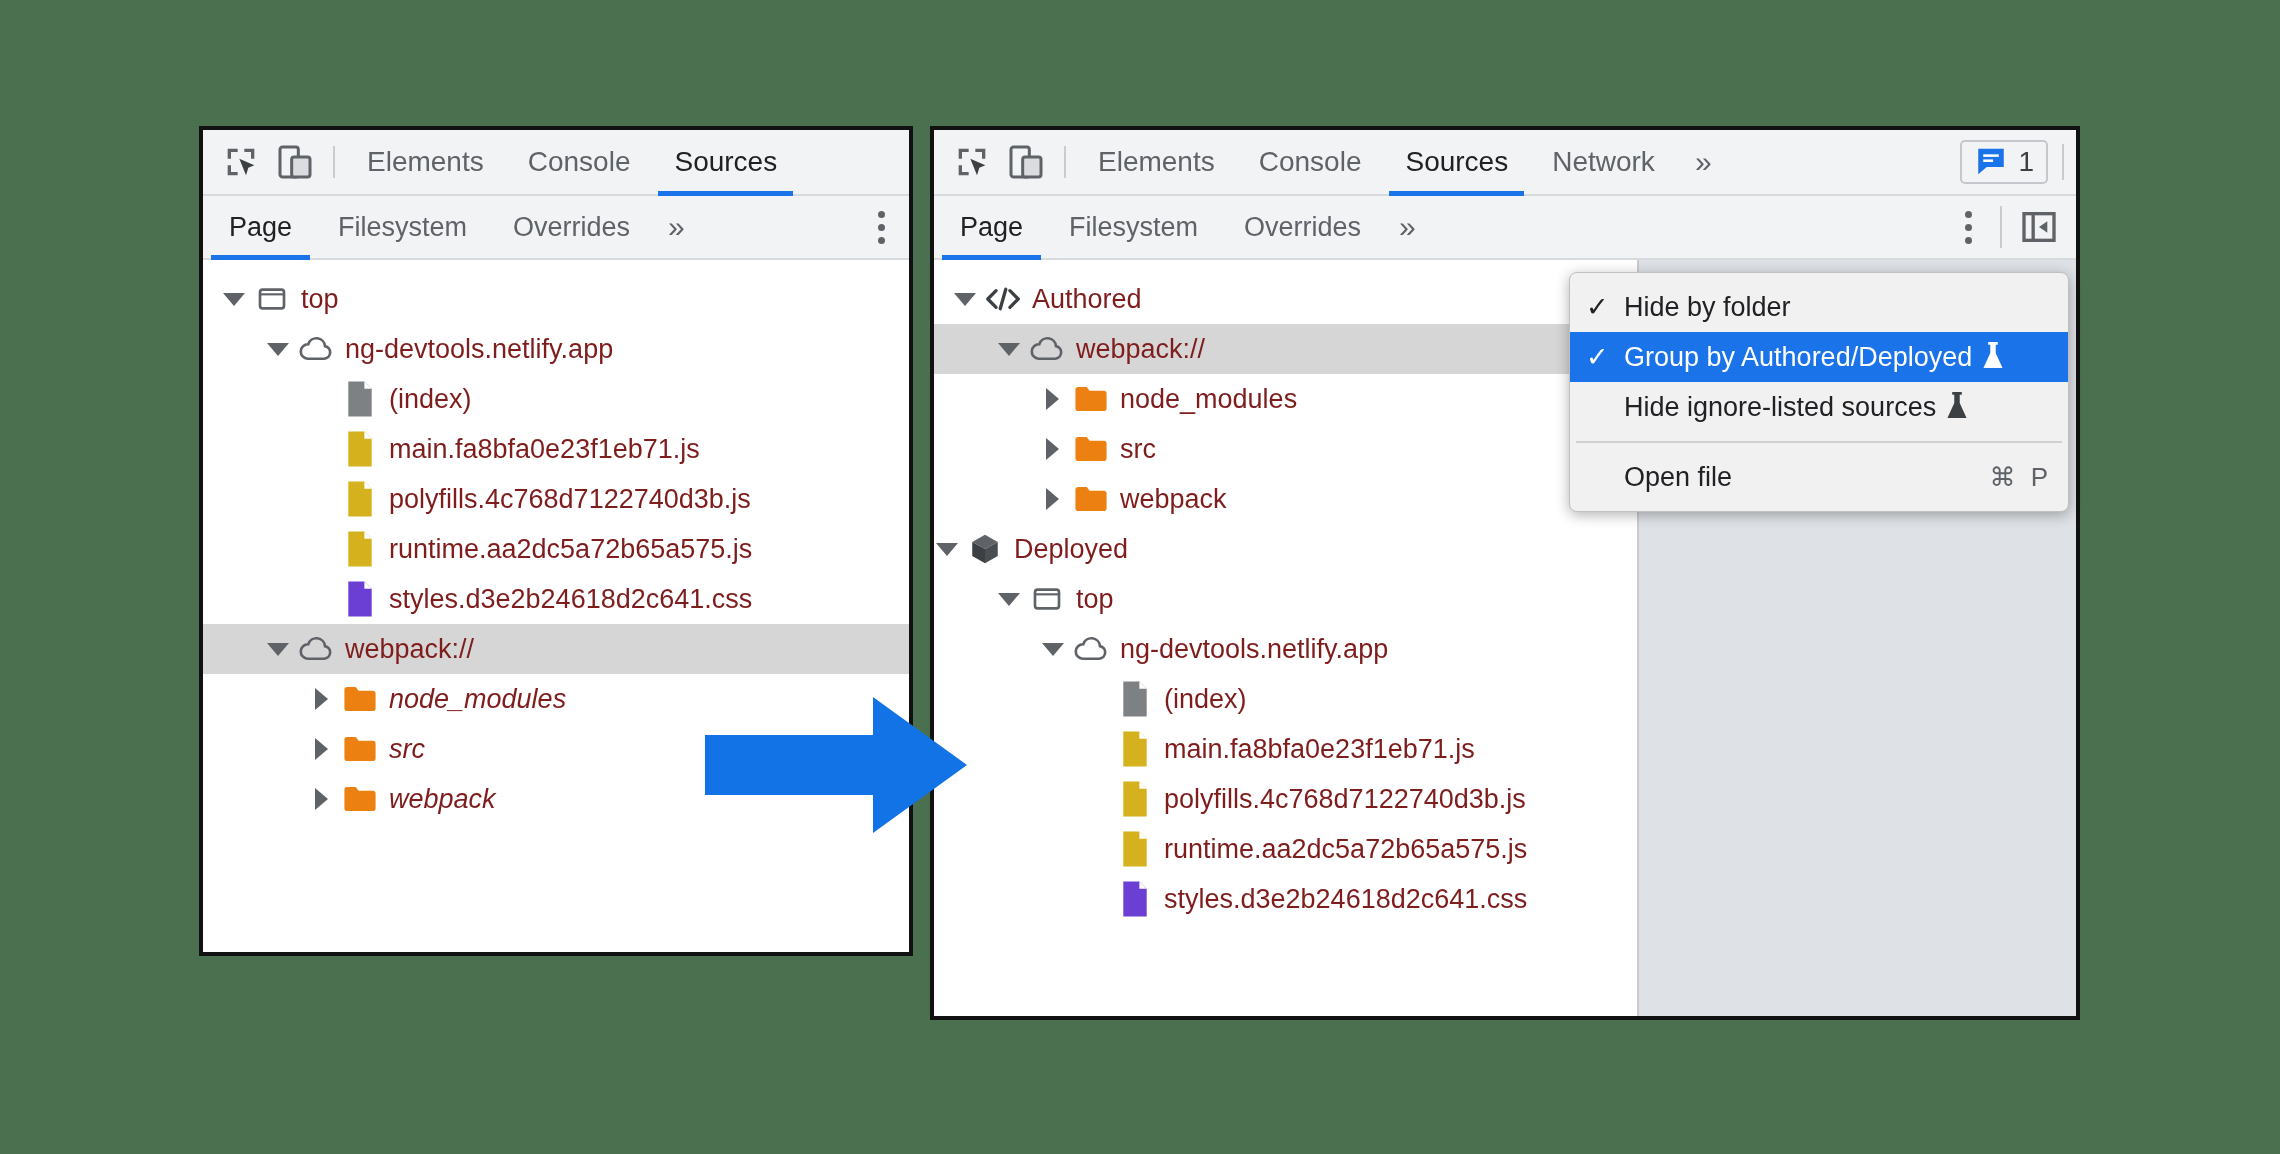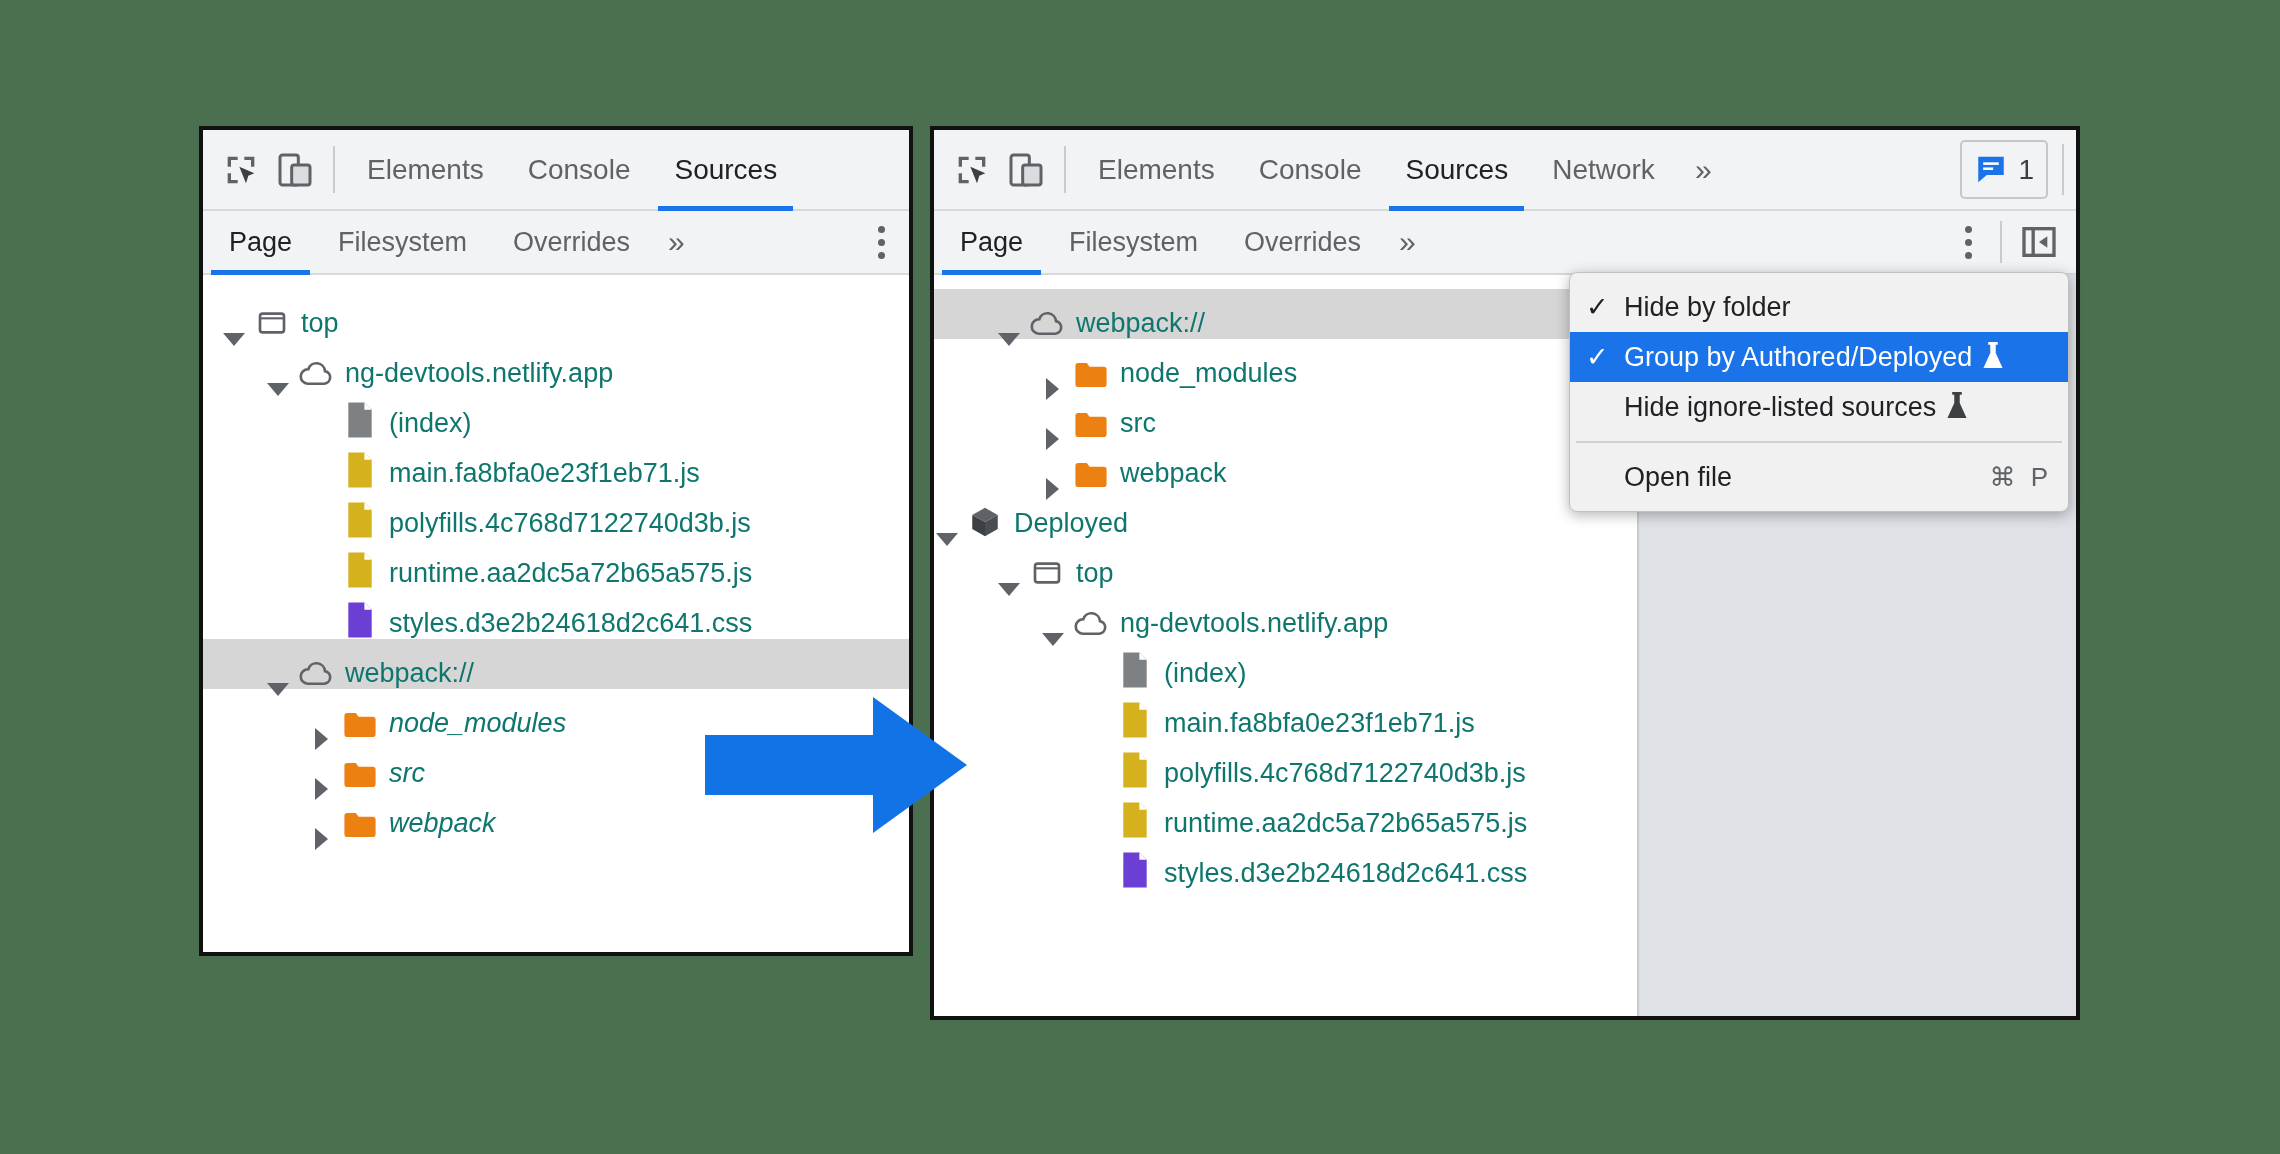--- a/index.html
+++ b/index.html
@@ -19,21 +19,21 @@
     overflow: hidden;
     display: flex;
     flex-direction: column;
   }
   .panel-left  { left: 199px; top: 126px; width: 714px; height: 830px; }
   .panel-right { left: 930px; top: 126px; width: 1150px; height: 894px; }
 
   
   .tabbar {
     display: flex; align-items: stretch;
-    height: 81px;
+    height: 66px;
     background: #f1f3f4;
     border-bottom: 2px solid #d6dadd;
     flex: 0 0 auto;
     position: relative;
   }
   .tool-icons { display: flex; align-items: center; padding: 0 6px 0 18px; gap: 14px; }
   .tool-ico { width: 40px; height: 40px; display: block; }
   .vdiv { width: 2px; background: #c8ccd0; margin: 16px 10px 16px 12px; }
   .tabs { display: flex; align-items: stretch; }
   .tab {
@@ -86,24 +86,24 @@
   }
   .kebab i { width: 7px; height: 7px; border-radius: 50%; background: #5f6368; display:block; }
   .subbar-rdiv { width: 2px; background: #c8ccd0; margin: 10px 0 10px 4px; }
   .collapse-btn { width: 74px; display: flex; align-items: center; justify-content: center; }
 
   
   .body { flex: 1 1 auto; display: flex; min-height: 0; background: #ffffff; }
   .tree { flex: 1 1 auto; padding-top: 14px; overflow: hidden; background:#fff; }
 
   .row {
-    display: flex; align-items: flex-end;
+    display: flex; align-items: center;
     height: 50px;
     font-size: 27px;
-    color: #0f766e;
+    color: #7f1d1d;
     white-space: nowrap;
   }
   .row.sel { background: #d6d6d6; }
   .arrow {
     width: 26px; flex: 0 0 26px;
     font-size: 0; position: relative; margin-right: 6px;
   }
   .arrow.down::before {
     content: ""; position: absolute; left: 2px; top: 50%;
     margin-top: -6px;
@@ -377,20 +377,31 @@
         <svg width="40" height="40" viewBox="0 0 24 24">
             <rect x="3" y="4" width="18" height="16" fill="none" stroke="#5f6368" stroke-width="2"></rect>
             <line x1="8.5" y1="4" x2="8.5" y2="20" stroke="#5f6368" stroke-width="2"></line>
             <path d="M17 8.5 L12 12 L17 15.5 Z" fill="#5f6368"></path>
           </svg>
       </div>
     </div>
 
     <div class="body">
       <div class="tree" id="right-tree">
+          <div class="row" style="padding-left: 18px;">
+            <span class="arrow down"></span>
+            <span class="ico">
+              <svg width="36" height="30" viewBox="0 0 26 20">
+                <path d="M8 4 L2 10 L8 16" fill="none" stroke="#3c4043" stroke-width="2.4" stroke-linecap="round" stroke-linejoin="round"></path>
+                <path d="M18 4 L24 10 L18 16" fill="none" stroke="#3c4043" stroke-width="2.4" stroke-linecap="round" stroke-linejoin="round"></path>
+                <path d="M15 3 L11 17" stroke="#3c4043" stroke-width="2.4" stroke-linecap="round"></path>
+              </svg>
+            </span>
+            <span class="label">Authored</span>
+          </div>
           <div class="row sel" style="padding-left: 62px;">
             <span class="arrow down"></span>
             <span class="ico">
               <svg width="36" height="30" viewBox="0 0 26 18">
                 <path d="M7 16h12a4.6 4.6 0 0 0 .5-9.1A6.2 6.2 0 0 0 7.4 5.6 4.9 4.9 0 0 0 7 16z" fill="none" stroke="#5f6368" stroke-width="1.9"></path>
               </svg>
             </span>
             <span class="label">webpack://</span>
           </div>
           <div class="row" style="padding-left: 106px;">

